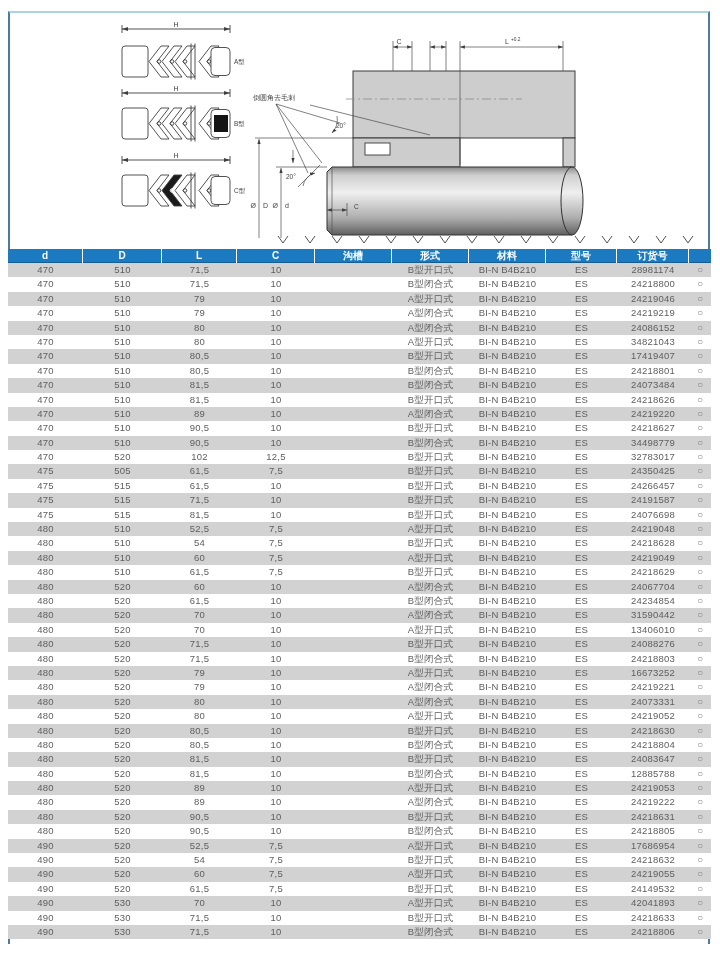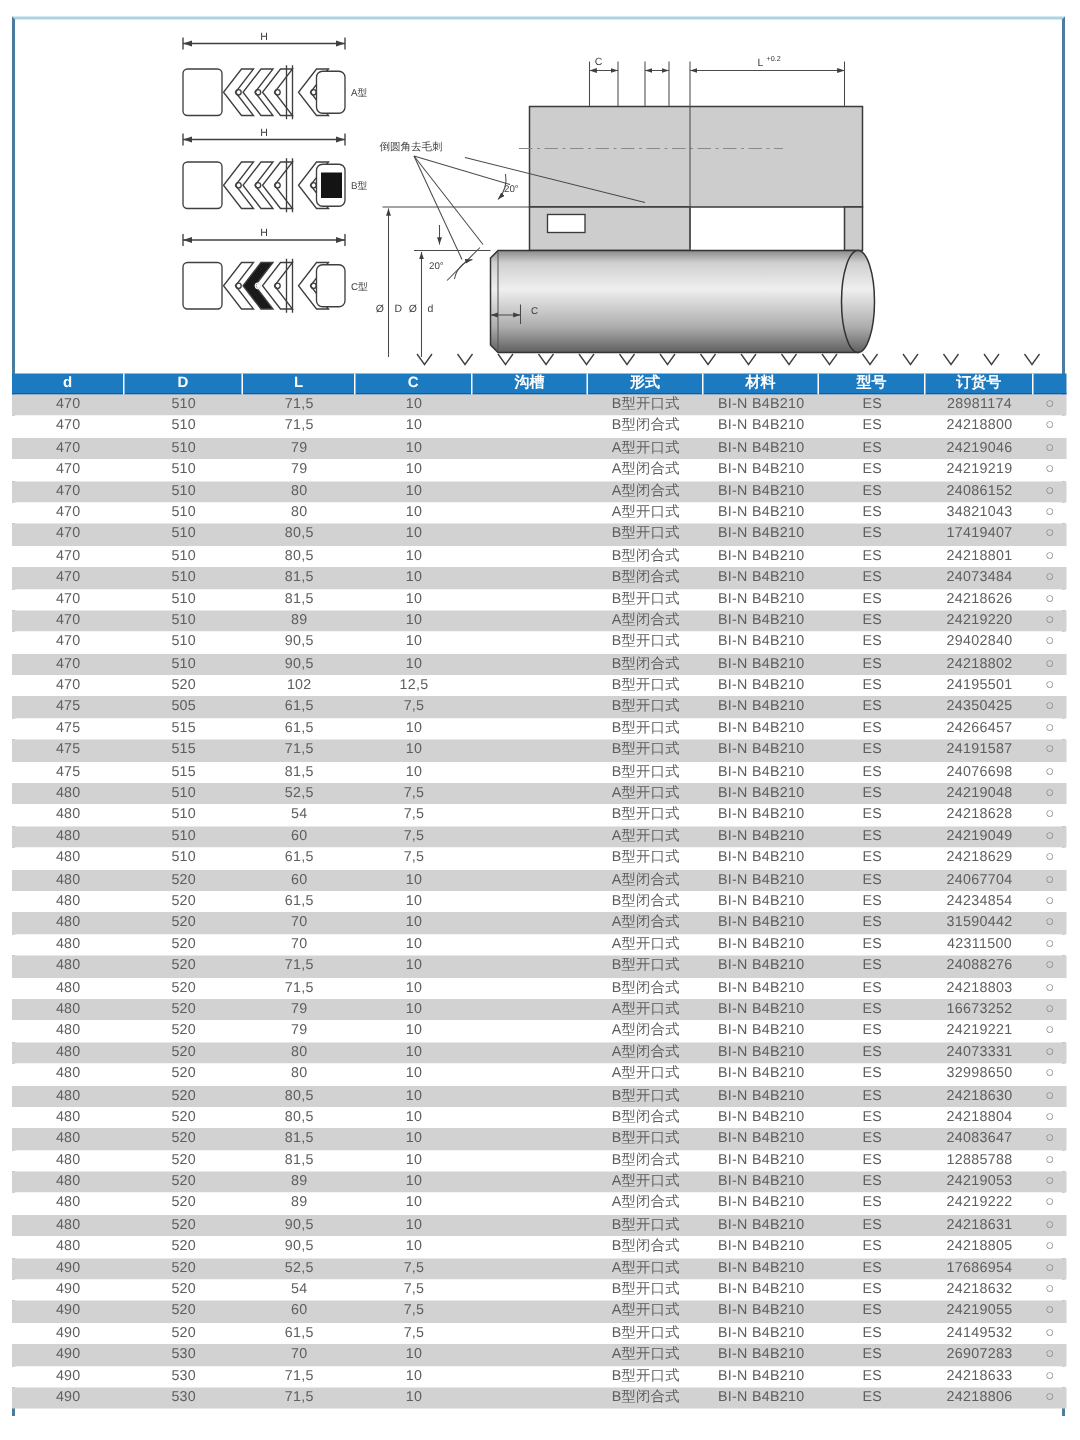--- a/index.html
+++ b/index.html
@@ -318,45 +318,45 @@
       </div>
       <div class="tr even">
         <div class="td c0">470</div>
         <div class="td c1">510</div>
         <div class="td c2">90,5</div>
         <div class="td c3">10</div>
         <div class="td c4"></div>
         <div class="td c5">B型开口式</div>
         <div class="td c6">BI-N B4B210</div>
         <div class="td c7">ES</div>
-        <div class="td c8">29402840</div>
+        <div class="td c8">24218627</div>
         <div class="td c9 avail">○</div>
       </div>
       <div class="tr odd">
         <div class="td c0">470</div>
         <div class="td c1">510</div>
         <div class="td c2">90,5</div>
         <div class="td c3">10</div>
         <div class="td c4"></div>
         <div class="td c5">B型闭合式</div>
         <div class="td c6">BI-N B4B210</div>
         <div class="td c7">ES</div>
-        <div class="td c8">24218802</div>
+        <div class="td c8">34498779</div>
         <div class="td c9 avail">○</div>
       </div>
       <div class="tr even">
         <div class="td c0">470</div>
         <div class="td c1">520</div>
         <div class="td c2">102</div>
         <div class="td c3">12,5</div>
         <div class="td c4"></div>
         <div class="td c5">B型开口式</div>
         <div class="td c6">BI-N B4B210</div>
         <div class="td c7">ES</div>
-        <div class="td c8">24195501</div>
+        <div class="td c8">32783017</div>
         <div class="td c9 avail">○</div>
       </div>
       <div class="tr odd">
         <div class="td c0">475</div>
         <div class="td c1">505</div>
         <div class="td c2">61,5</div>
         <div class="td c3">7,5</div>
         <div class="td c4"></div>
         <div class="td c5">B型开口式</div>
         <div class="td c6">BI-N B4B210</div>
@@ -486,21 +486,21 @@
       </div>
       <div class="tr even">
         <div class="td c0">480</div>
         <div class="td c1">520</div>
         <div class="td c2">70</div>
         <div class="td c3">10</div>
         <div class="td c4"></div>
         <div class="td c5">A型开口式</div>
         <div class="td c6">BI-N B4B210</div>
         <div class="td c7">ES</div>
-        <div class="td c8">42311500</div>
+        <div class="td c8">13406010</div>
         <div class="td c9 avail">○</div>
       </div>
       <div class="tr odd">
         <div class="td c0">480</div>
         <div class="td c1">520</div>
         <div class="td c2">71,5</div>
         <div class="td c3">10</div>
         <div class="td c4"></div>
         <div class="td c5">B型开口式</div>
         <div class="td c6">BI-N B4B210</div>
@@ -558,21 +558,21 @@
       </div>
       <div class="tr even">
         <div class="td c0">480</div>
         <div class="td c1">520</div>
         <div class="td c2">80</div>
         <div class="td c3">10</div>
         <div class="td c4"></div>
         <div class="td c5">A型开口式</div>
         <div class="td c6">BI-N B4B210</div>
         <div class="td c7">ES</div>
-        <div class="td c8">32998650</div>
+        <div class="td c8">24219052</div>
         <div class="td c9 avail">○</div>
       </div>
       <div class="tr odd">
         <div class="td c0">480</div>
         <div class="td c1">520</div>
         <div class="td c2">80,5</div>
         <div class="td c3">10</div>
         <div class="td c4"></div>
         <div class="td c5">B型开口式</div>
         <div class="td c6">BI-N B4B210</div>
@@ -714,21 +714,21 @@
       </div>
       <div class="tr odd">
         <div class="td c0">490</div>
         <div class="td c1">530</div>
         <div class="td c2">70</div>
         <div class="td c3">10</div>
         <div class="td c4"></div>
         <div class="td c5">A型开口式</div>
         <div class="td c6">BI-N B4B210</div>
         <div class="td c7">ES</div>
-        <div class="td c8">26907283</div>
+        <div class="td c8">42041893</div>
         <div class="td c9 avail">○</div>
       </div>
       <div class="tr even">
         <div class="td c0">490</div>
         <div class="td c1">530</div>
         <div class="td c2">71,5</div>
         <div class="td c3">10</div>
         <div class="td c4"></div>
         <div class="td c5">B型开口式</div>
         <div class="td c6">BI-N B4B210</div>

